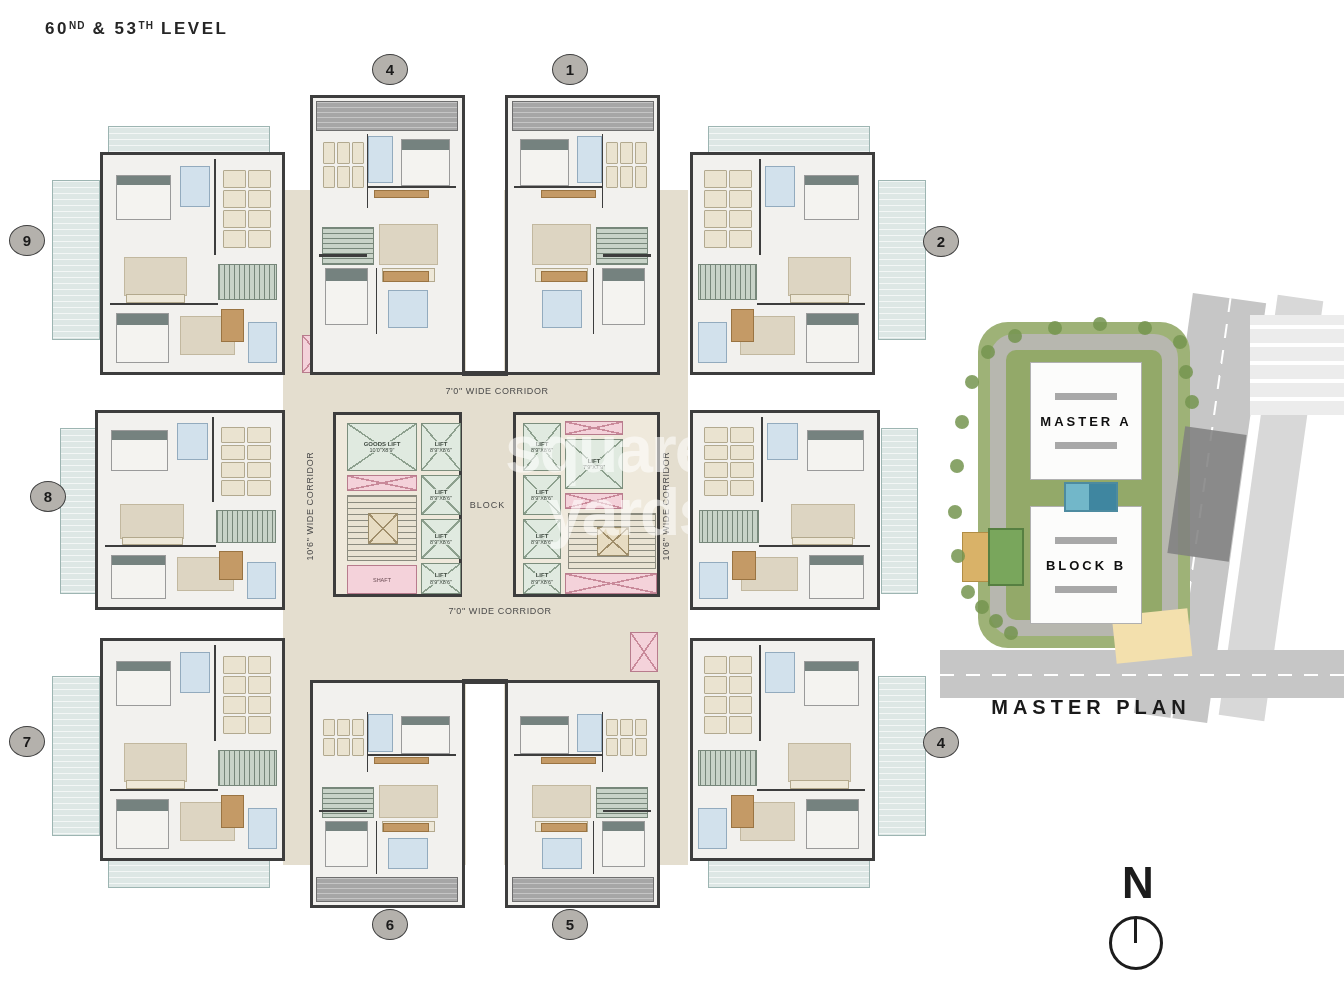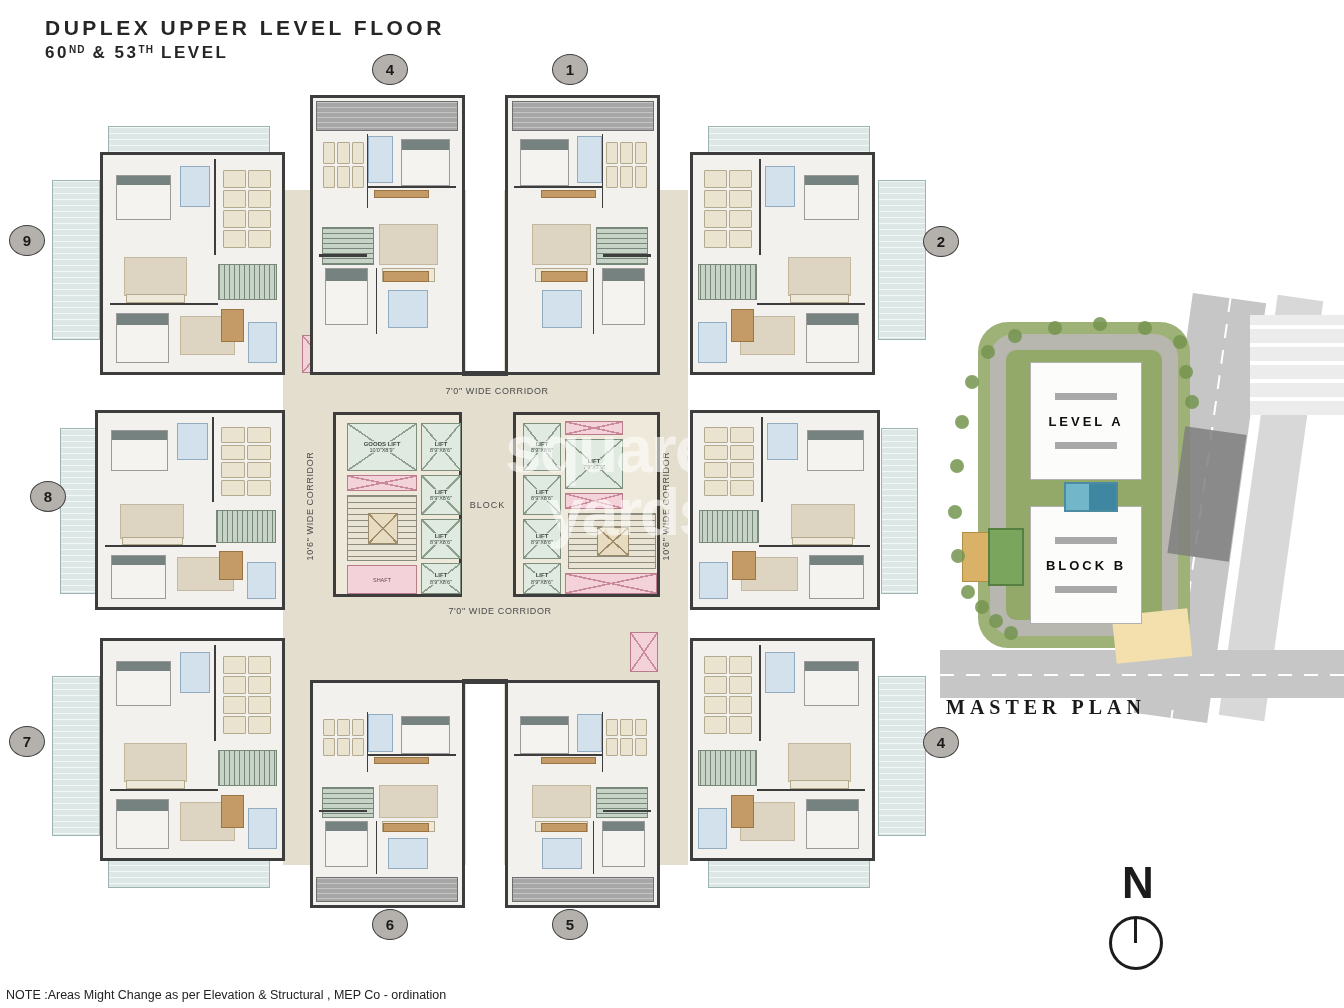--- a/index.html
+++ b/index.html
@@ -77,21 +77,20 @@
   #compass-needle{width:3px;height:26px;background:#1c1c1c;left:1134px;top:917px;}
   
   #note{left:6px;top:988px;font-size:12.5px;color:#222;}
 </style>
 </head>
 <body>
 
 <div id="canvas">
 
   <div class="abs" id="title">
-    <div class="l1">DUPLEX UPPER LEVEL FLOOR</div>
     <div class="l2"><span>60</span><sup>ND</sup><span> &amp; </span><span>53</span><sup>TH</sup><span> LEVEL</span></div>
   </div>
 
   <div class="abs corridor-bg" style="left:283px;top:190px;width:405px;height:675px;"></div>
   <div class="abs gap-white" style="left:466px;top:190px;width:38px;height:181px;"></div>
   <div class="abs gap-white" style="left:466px;top:684px;width:38px;height:181px;"></div>
   <div class="abs cross-wall" style="left:462px;top:371px;width:46px;height:5px;"></div>
   <div class="abs cross-wall" style="left:462px;top:679px;width:46px;height:5px;"></div>
 
   <div class="abs corridor-label" style="left:397px;top:386px;width:200px;">7'0" WIDE CORRIDOR</div>
@@ -176,38 +175,37 @@
     <div class="abs" style="left:978px;top:322px;width:212px;height:326px;border-radius:30px;background:#9eb277;"></div>
     <div class="abs" style="left:990px;top:334px;width:188px;height:302px;border-radius:24px;background:#b7b7af;"></div>
     <div class="abs" style="left:1006px;top:350px;width:156px;height:270px;border-radius:10px;background:#93a969;"></div>
     <div class="abs" style="left:1176px;top:430px;width:62px;height:128px;background:#7f7f7f;opacity:.85;transform:rotate(8deg);"></div>
     <div class="abs" style="left:1114px;top:612px;width:76px;height:48px;background:#f3e0ad;transform:rotate(-6deg);"></div>
     <div class="abs" style="left:962px;top:532px;width:26px;height:48px;background:#d9b268;border:1px solid #b08d45;"></div>
     <div class="abs" style="left:988px;top:528px;width:32px;height:54px;background:#79a65c;border:2px solid #567f41;"></div>
     <div class="mp-block" style="left:1030px;top:362px;width:112px;height:118px;">
       <div class="slot" style="left:22%;top:26%;width:56%;height:7px;"></div>
       <div class="slot" style="left:22%;top:68%;width:56%;height:7px;"></div>
-      <div class="lbl" style="top:44%;">LEVEL A</div>
+      <div class="lbl" style="top:44%;">MASTER A</div>
     </div>
     <div class="mp-block" style="left:1030px;top:506px;width:112px;height:118px;">
       <div class="slot" style="left:22%;top:26%;width:56%;height:7px;"></div>
       <div class="slot" style="left:22%;top:68%;width:56%;height:7px;"></div>
       <div class="lbl" style="top:44%;">BLOCK B</div>
     </div>
     <div class="abs" style="left:1064px;top:482px;width:50px;height:26px;background:#72b7c9;border:2px solid #4d8ba0;">
       <div style="position:absolute;right:0;top:0;bottom:0;width:55%;background:#3f86a0;"></div>
     </div>
-    <div class="abs" id="mp-title" style="left:946px;top:696px;width:200px;font-family:Liberation Serif, serif;">MASTER PLAN</div>
+    <div class="abs" id="mp-title" style="left:991px;top:696px;width:200px;">MASTER PLAN</div>
   </div>
 
   <div class="abs" id="compass-n" style="left:1118px;top:858px;width:40px;text-align:center;">N</div>
   <div class="abs" id="compass-circle" style="left:1109px;top:916px;"></div>
   <div class="abs" id="compass-needle"></div>
 
-  <div class="abs" id="note">NOTE :Areas Might Change as per Elevation &amp; Structural , MEP Co - ordination</div>
 
 <div class="abs terrace" style="left: 108px; top: 126px; width: 160px; height: 28px;"></div>
     <div class="abs terrace" style="left: 52px; top: 180px; width: 46px; height: 158px;"></div>
     <div class="abs terrace" style="left: 60px; top: 428px; width: 35px; height: 164px;"></div>
     <div class="abs terrace" style="left: 108px; top: 858px; width: 160px; height: 28px;"></div>
     <div class="abs terrace" style="left: 52px; top: 676px; width: 46px; height: 158px;"></div>
     <div class="abs terrace" style="left: 708px; top: 126px; width: 160px; height: 28px;"></div>
     <div class="abs terrace" style="left: 878px; top: 180px; width: 46px; height: 158px;"></div>
     <div class="abs terrace" style="left: 881px; top: 428px; width: 35px; height: 164px;"></div>
     <div class="abs terrace" style="left: 708px; top: 858px; width: 160px; height: 28px;"></div>

